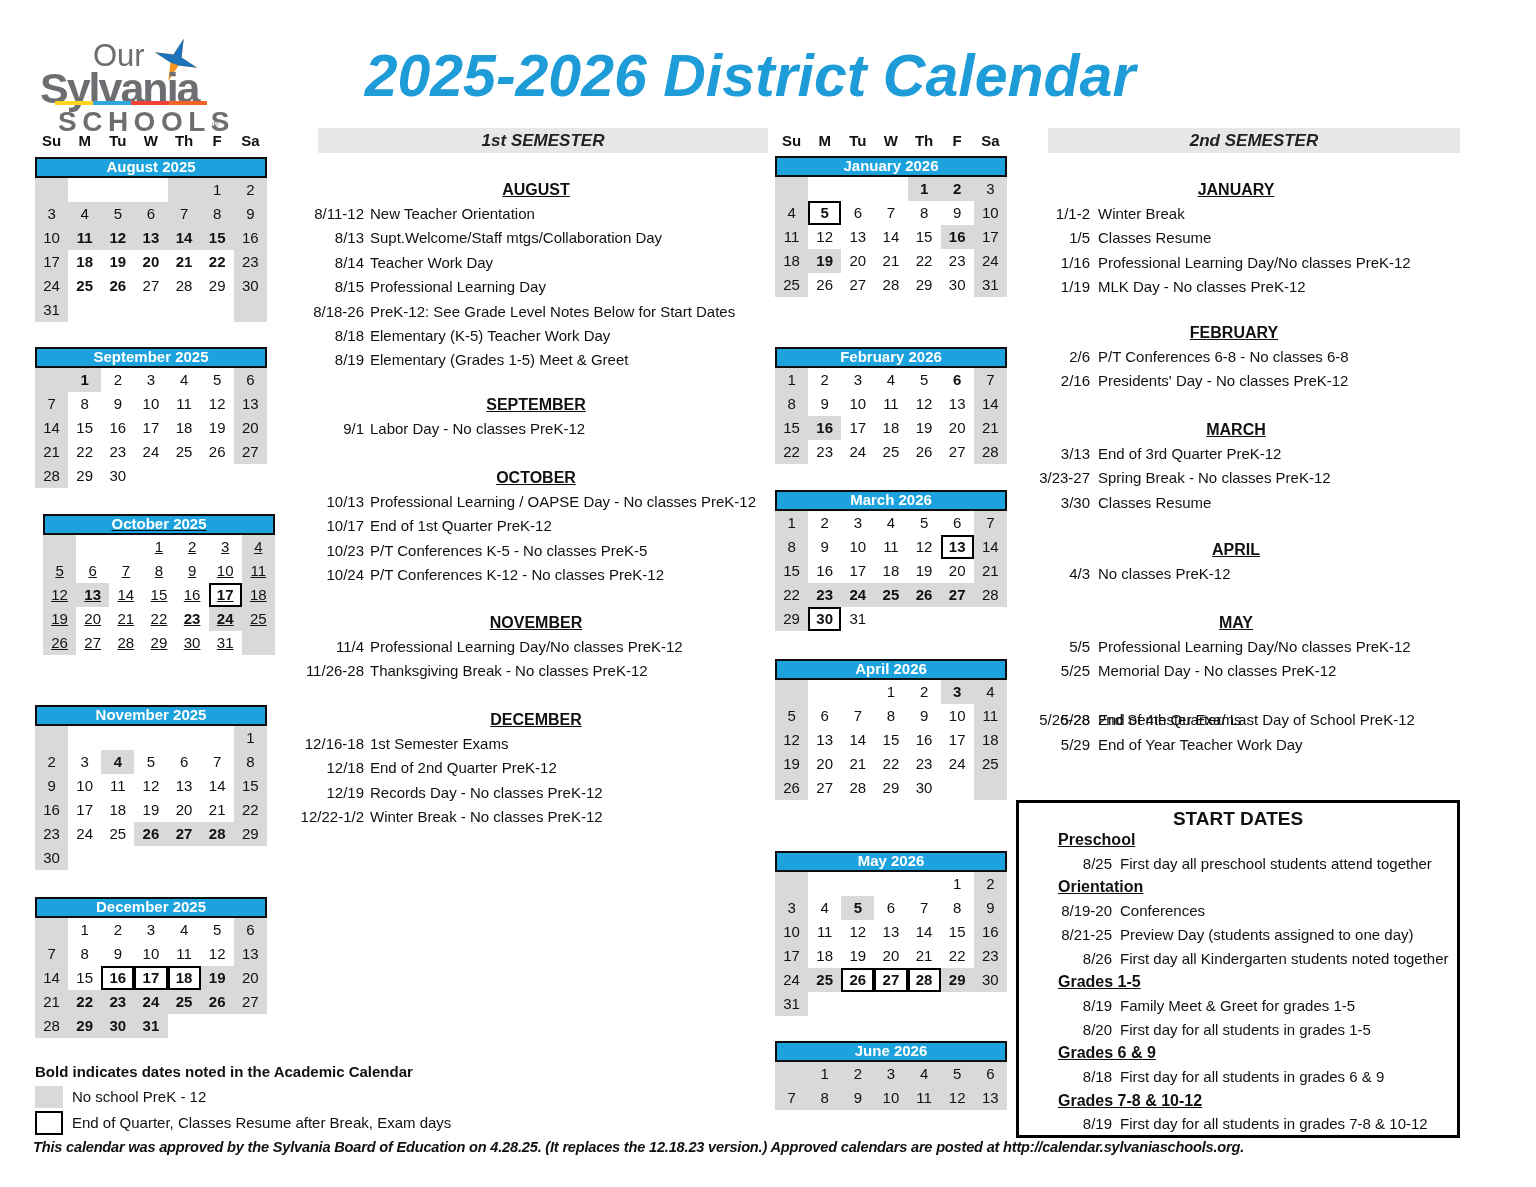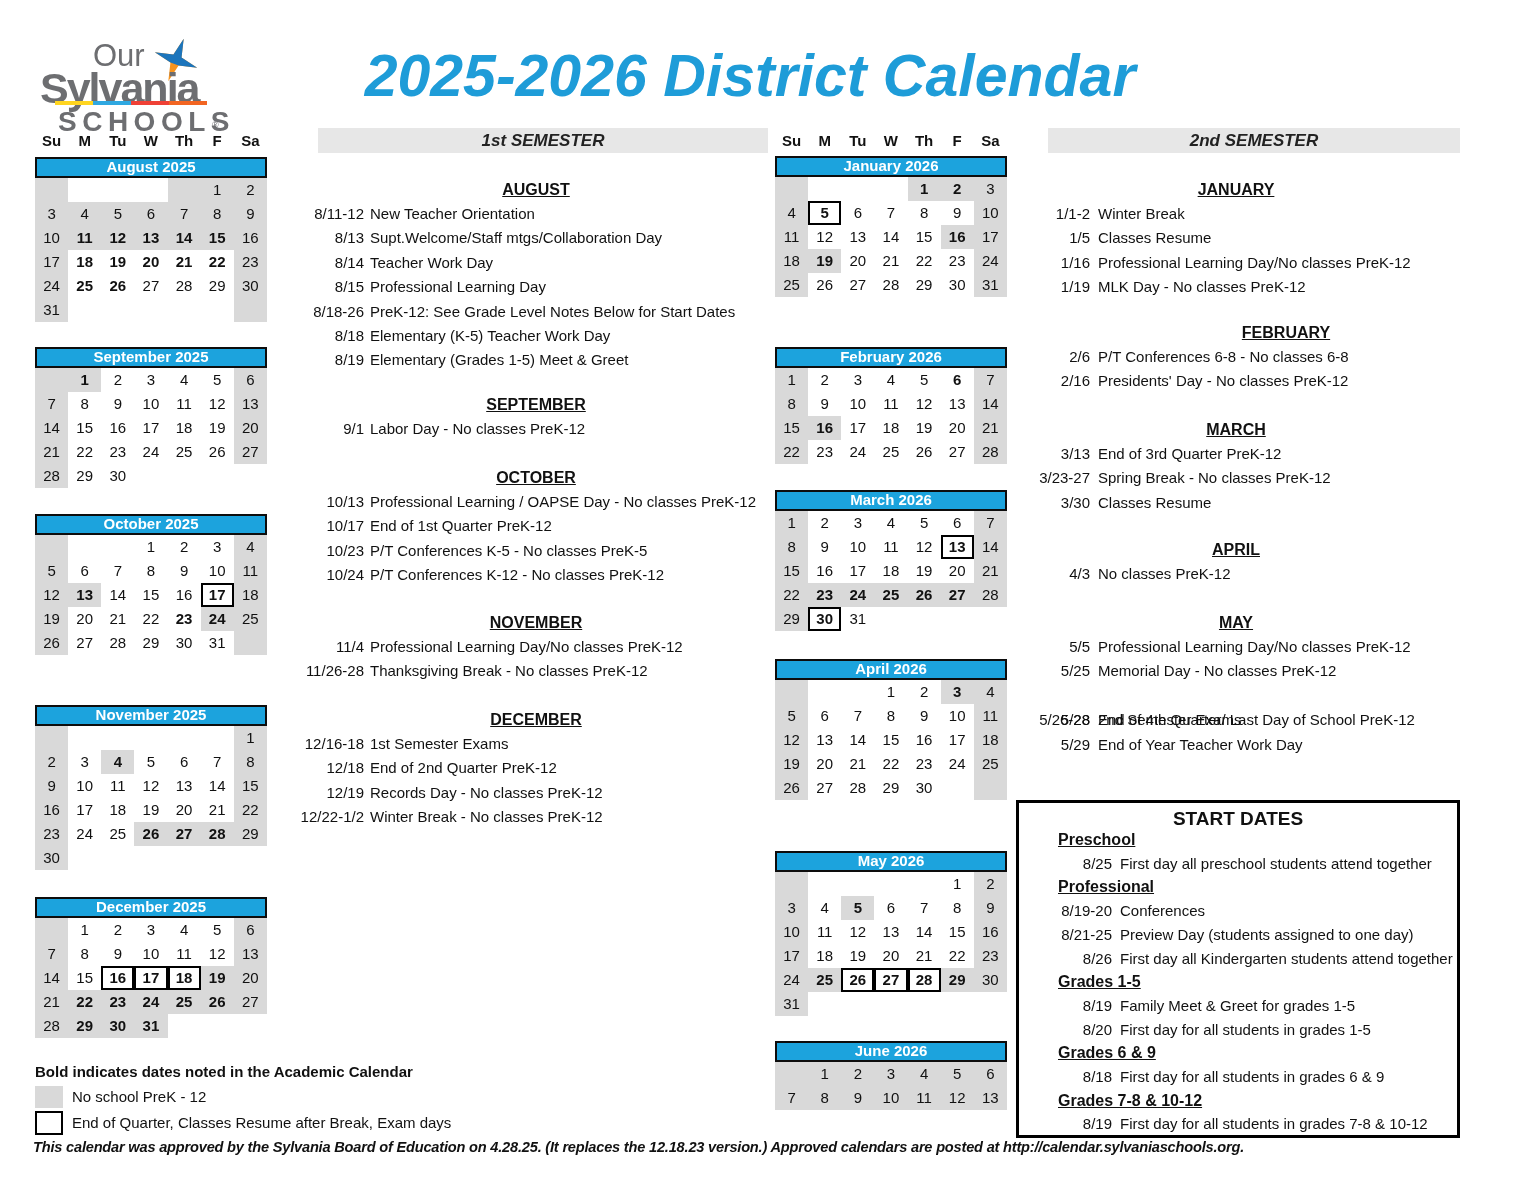--- a/index.html
+++ b/index.html
@@ -202,21 +202,21 @@
         <div class="week">
           <div class="cell g">28</div>
           <div class="cell">29</div>
           <div class="cell">30</div>
           <div class="cell"></div>
           <div class="cell"></div>
           <div class="cell"></div>
           <div class="cell"></div>
         </div>
       </div>
-      <div class="cal" style="left: 35px; top: 514px;">
+      <div class="cal" style="left: 43px; top: 514px; text-decoration: underline;">
         <div class="calbar">October 2025</div>
         <div class="week">
           <div class="cell g"></div>
           <div class="cell"></div>
           <div class="cell"></div>
           <div class="cell">1</div>
           <div class="cell">2</div>
           <div class="cell">3</div>
           <div class="cell g">4</div>
         </div>
@@ -644,45 +644,45 @@
       <div class="mhead" style="left: 386px; top: 708px;">DECEMBER</div>
       <div class="evrow" style="left: 280px; top: 732px;"><span class="evdate" style="width: 84px;">12/16-18</span><span class="evdesc" style="margin-left: 6px;">1st Semester Exams</span></div>
       <div class="evrow" style="left: 280px; top: 756.4px;"><span class="evdate" style="width: 84px;">12/18</span><span class="evdesc" style="margin-left: 6px;">End of 2nd Quarter PreK-12</span></div>
       <div class="evrow" style="left: 280px; top: 780.8px;"><span class="evdate" style="width: 84px;">12/19</span><span class="evdesc" style="margin-left: 6px;">Records Day - No classes PreK-12</span></div>
       <div class="evrow" style="left: 280px; top: 805.2px;"><span class="evdate" style="width: 84px;">12/22-1/2</span><span class="evdesc" style="margin-left: 6px;">Winter Break - No classes PreK-12</span></div>
       <div class="mhead" style="left: 1086px; top: 178px;">JANUARY</div>
       <div class="evrow" style="left: 1002px; top: 202px;"><span class="evdate" style="width: 88px;">1/1-2</span><span class="evdesc" style="margin-left: 8px;">Winter Break</span></div>
       <div class="evrow" style="left: 1002px; top: 226.4px;"><span class="evdate" style="width: 88px;">1/5</span><span class="evdesc" style="margin-left: 8px;">Classes Resume</span></div>
       <div class="evrow" style="left: 1002px; top: 250.8px;"><span class="evdate" style="width: 88px;">1/16</span><span class="evdesc" style="margin-left: 8px;">Professional Learning Day/No classes PreK-12</span></div>
       <div class="evrow" style="left: 1002px; top: 275.2px;"><span class="evdate" style="width: 88px;">1/19</span><span class="evdesc" style="margin-left: 8px;">MLK Day - No classes PreK-12</span></div>
-      <div class="mhead" style="left: 1136px; top: 321px; text-align: center;">FEBRUARY</div>
+      <div class="mhead" style="left: 1084px; top: 321px; text-align: center;">FEBRUARY</div>
       <div class="evrow" style="left: 1002px; top: 345px;"><span class="evdate" style="width: 88px;">2/6</span><span class="evdesc" style="margin-left: 8px;">P/T Conferences 6-8 - No classes 6-8</span></div>
       <div class="evrow" style="left: 1002px; top: 369.4px;"><span class="evdate" style="width: 88px;">2/16</span><span class="evdesc" style="margin-left: 8px;">Presidents' Day - No classes PreK-12</span></div>
       <div class="mhead" style="left: 1086px; top: 418px;">MARCH</div>
       <div class="evrow" style="left: 1002px; top: 442px;"><span class="evdate" style="width: 88px;">3/13</span><span class="evdesc" style="margin-left: 8px;">End of 3rd Quarter PreK-12</span></div>
       <div class="evrow" style="left: 1002px; top: 466.4px;"><span class="evdate" style="width: 88px;">3/23-27</span><span class="evdesc" style="margin-left: 8px;">Spring Break - No classes PreK-12</span></div>
       <div class="evrow" style="left: 1002px; top: 490.8px;"><span class="evdate" style="width: 88px;">3/30</span><span class="evdesc" style="margin-left: 8px;">Classes Resume</span></div>
       <div class="mhead" style="left: 1086px; top: 538px;">APRIL</div>
       <div class="evrow" style="left: 1002px; top: 562px;"><span class="evdate" style="width: 88px;">4/3</span><span class="evdesc" style="margin-left: 8px;">No classes PreK-12</span></div>
       <div class="mhead" style="left: 1086px; top: 611px;">MAY</div>
       <div class="evrow" style="left: 1002px; top: 635px;"><span class="evdate" style="width: 88px;">5/5</span><span class="evdesc" style="margin-left: 8px;">Professional Learning Day/No classes PreK-12</span></div>
       <div class="evrow" style="left: 1002px; top: 659.4px;"><span class="evdate" style="width: 88px;">5/25</span><span class="evdesc" style="margin-left: 8px;">Memorial Day - No classes PreK-12</span></div>
       <div class="evrow" style="left: 1002px; top: 683.8px; margin-top: 24px;"><span class="evdate" style="width: 88px;">5/26-28</span><span class="evdesc" style="margin-left: 8px;">2nd Semester Exams</span></div>
       <div class="evrow" style="left: 1002px; top: 708.2px;"><span class="evdate" style="width: 88px;">5/28</span><span class="evdesc" style="margin-left: 8px;">End of 4th Quarter/ Last Day of School PreK-12</span></div>
       <div class="evrow" style="left: 1002px; top: 732.6px;"><span class="evdate" style="width: 88px;">5/29</span><span class="evdesc" style="margin-left: 8px;">End of Year Teacher Work Day</span></div>
     </div>
 
   <div id="sdbox">
     <div id="sd-title">START DATES</div>
   <div class="sdhead" style="top: 25px;">Preschool</div>
       <div class="sdrow" style="top: 48.7px;"><span class="evdate">8/25</span><span class="evdesc">First day all preschool students attend together</span></div>
-      <div class="sdhead" style="top: 72.4px;">Professional</div>
+      <div class="sdhead" style="top: 72.4px;">Orientation</div>
       <div class="sdrow" style="top: 96.1px;"><span class="evdate">8/19-20</span><span class="evdesc">Conferences</span></div>
       <div class="sdrow" style="top: 119.8px;"><span class="evdate">8/21-25</span><span class="evdesc">Preview Day (students assigned to one day)</span></div>
-      <div class="sdrow" style="top: 143.5px;"><span class="evdate">8/26</span><span class="evdesc">First day all Kindergarten students attend together</span></div>
+      <div class="sdrow" style="top: 143.5px;"><span class="evdate">8/26</span><span class="evdesc">First day all Kindergarten students noted together</span></div>
       <div class="sdhead" style="top: 167.2px;">Grades 1-5</div>
       <div class="sdrow" style="top: 190.9px;"><span class="evdate">8/19</span><span class="evdesc">Family Meet &amp; Greet for grades 1-5</span></div>
       <div class="sdrow" style="top: 214.6px;"><span class="evdate">8/20</span><span class="evdesc">First day for all students in grades 1-5</span></div>
       <div class="sdhead" style="top: 238.3px;">Grades 6 &amp; 9</div>
       <div class="sdrow" style="top: 262px;"><span class="evdate">8/18</span><span class="evdesc">First day for all students in grades 6 &amp; 9</span></div>
       <div class="sdhead" style="top: 285.7px;">Grades 7-8 &amp; 10-12</div>
       <div class="sdrow" style="top: 309.4px; text-decoration: underline;"><span class="evdate">8/19</span><span class="evdesc">First day for all students in grades 7-8 &amp; 10-12</span></div>
     </div>
 
   <div id="legend-bold">Bold indicates dates noted in the Academic Calendar</div>

